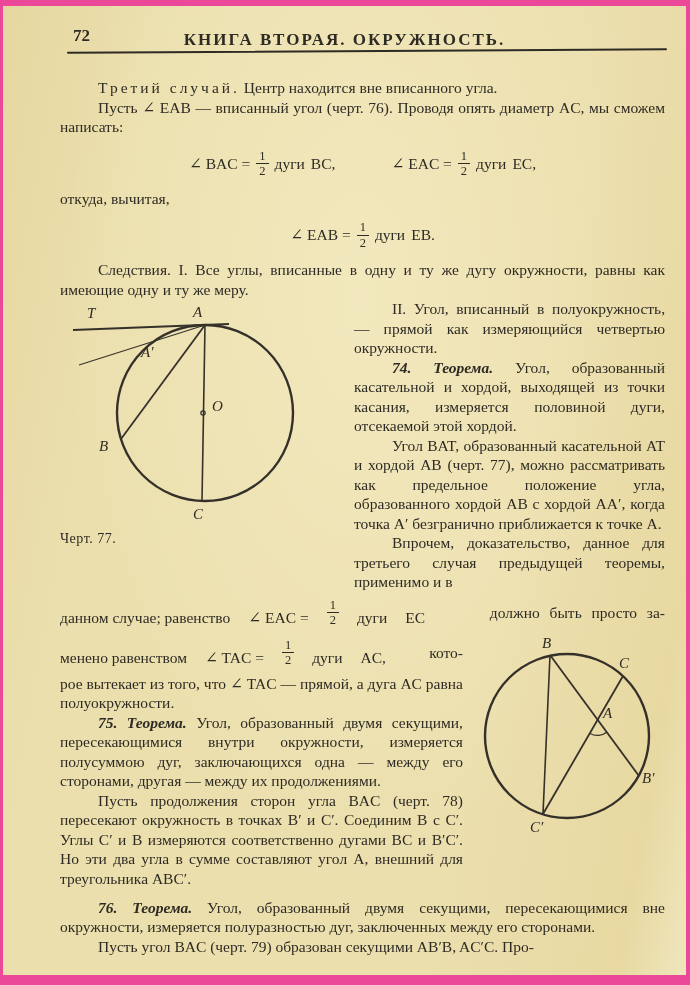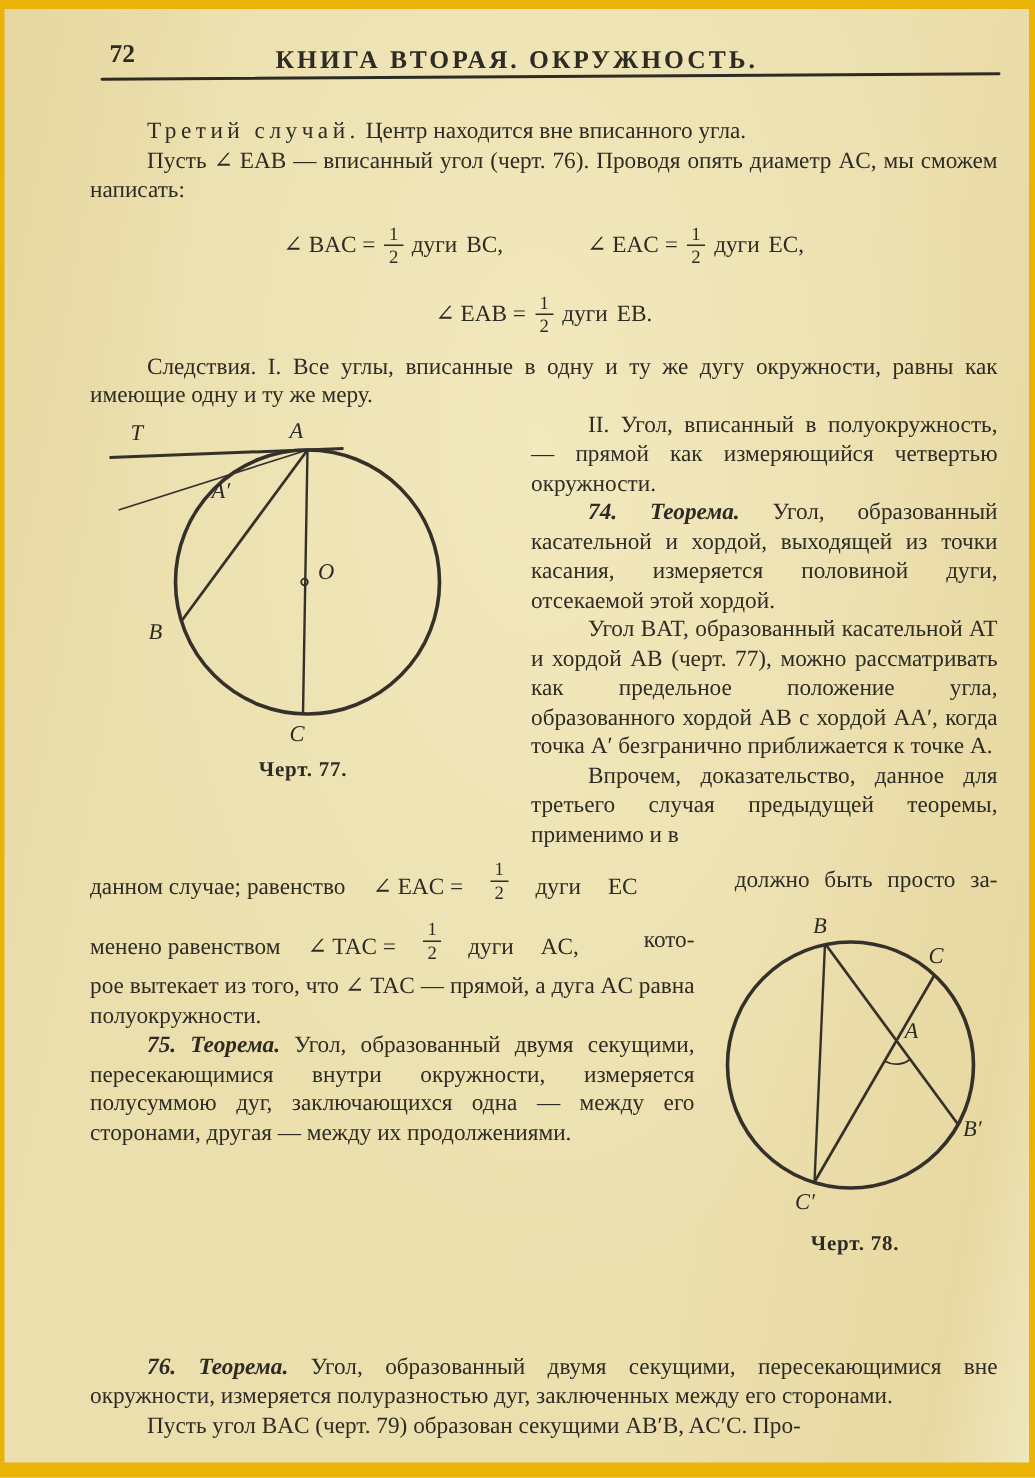--- a/index.html
+++ b/index.html
@@ -1,16 +1,16 @@
 <!DOCTYPE html>
 <html><head>
 <meta charset="utf-8">
 <style>
   html,body{margin:0;padding:0;}
-  .frame{position:relative;width:690px;height:985px;background:#eab308;overflow:hidden;
+  .frame{position:relative;width:690px;height:985px;background:#ec4899;overflow:hidden;
          font-family:"Liberation Serif","DejaVu Serif",serif;}
   .sheet{position:absolute;left:3px;top:6px;right:4px;bottom:10px;
          background:
            radial-gradient(ellipse at 52% 30%, rgba(255,250,220,.35), rgba(0,0,0,0) 60%),
            linear-gradient(100deg,#e6d7a0 0%,#ebdfad 18%,#ecdfae 70%,#e8d9a2 92%,#efe6bd 100%);
          color:#2e2b24;}
   .pnum{position:absolute;left:70px;top:20px;font-weight:bold;font-size:17px;}
   .ptitle{position:absolute;left:0;right:0;top:24px;text-align:center;font-weight:bold;
           font-size:17px;letter-spacing:2px;}
   .rule{position:absolute;left:64px;top:44px;width:600px;height:2px;background:#2e2b24;
@@ -29,21 +29,21 @@
   .frac .num{padding:0 3px;}
   .frac .den{padding:0 3px;border-top:1.3px solid #2e2b24;}
   .inlinefrac{display:flex;align-items:center;justify-content:space-between;height:38px;
               margin:2px 0;}
   .grp{display:inline-flex;align-items:flex-end;gap:18px;white-space:nowrap;}
   .wide{word-spacing:6px;}
   .clearL{clear:left;}
   .clearB{clear:both;}
   .figL{float:left;width:284px;margin:4px 10px 0 0;padding-bottom:28px;text-align:center;}
   .figR{float:right;width:190px;margin:2px 0 0 12px;padding-bottom:62px;text-align:center;}
-  .figcap{font-size:14px;text-indent:0;text-align:center;margin-top:4px;letter-spacing:.5px;font-weight:bold;}
+  .figcap{font-size:14px;text-indent:0;text-align:left;margin-top:4px;letter-spacing:.5px;}
   svg{display:block;margin:0 auto;}
   svg text{font-family:"Liberation Serif","DejaVu Serif",serif;font-style:italic;font-size:15px;
            fill:#2e2b24;}
   svg .shape{stroke:#35312a;fill:none;}
 </style>
 </head>
 <body>
 
 <div class="frame">
   <div class="sheet">
@@ -81,20 +81,21 @@
           <span class="it">∠ EAC =</span>
           <span class="frac">
               <span class="num">1</span>
               <span class="den">2</span>
             </span>
           <span>дуги</span>
           <span class="it">EC,</span>
         </span>
       </div>
 
+      <p>откуда, вычитая,</p>
 
       <div class="frow">
         <span class="fgroup">
           <span class="it">∠ EAB =</span>
           <span class="frac">
               <span class="num">1</span>
               <span class="den">2</span>
             </span>
           <span>дуги</span>
           <span class="it">EB.</span>
@@ -158,21 +159,20 @@
           <line class="shape" x1="70" y1="19" x2="159" y2="140" stroke-width="1.8"></line>
           <line class="shape" x1="143" y1="40" x2="63" y2="178" stroke-width="1.8"></line>
           <line class="shape" x1="70" y1="19" x2="63" y2="178" stroke-width="1.6"></line>
           <path class="shape" d="M 127 96 A 15 15 0 0 1 110 97.5" stroke-width="1.2"></path>
           <text x="62" y="12">B</text>
           <text x="139" y="32">C</text>
           <text x="123" y="82">A</text>
           <text x="162" y="147">B′</text>
           <text x="50" y="196">C′</text>
         </svg>
-        <div class="figcap" style="margin-top:10px;">Черт. 78.</div>
       </div>
 
       <div class="inlinefrac">
         <span class="grp">
           <span>менено равенством</span>
           <span class="it">∠ TAC =</span>
           <span class="frac">
               <span class="num">1</span>
               <span class="den">2</span>
             </span>
@@ -182,20 +182,21 @@
         <span>кото-</span>
       </div>
 
       <p>рое вытекает из того, что ∠ TAC — прямой, а дуга AC равна полуокружности.</p>
 
       <p class="indent">
         <span class="bi">75. Теорема.</span>
         <span class="it">Угол, образованный двумя секущими, пересекающимися внутри окружности, измеряется полусуммою дуг, заключающихся одна — между его сторонами, другая — между их продолжениями.</span>
       </p>
 
+      <p class="indent">Пусть продолжения сторон угла BAC (черт. 78) пересекают окружность в точках B′ и C′. Соединим B с C′. Углы C′ и B измеряются соответственно дугами BC и B′C′. Но эти два угла в сумме составляют угол A, внешний для треугольника ABC′.</p>
 
       <p class="indent clearB" style="margin-top:2px;">
         <span class="bi">76. Теорема.</span>
         <span class="it">Угол, образованный двумя секущими, пересекающимися вне окружности, измеряется полуразностью дуг, заключенных между его сторонами.</span>
       </p>
 
       <p class="indent">Пусть угол BAC (черт. 79) образован секущими AB′B, AC′C. Про-</p>
 
     </div>
   </div>

